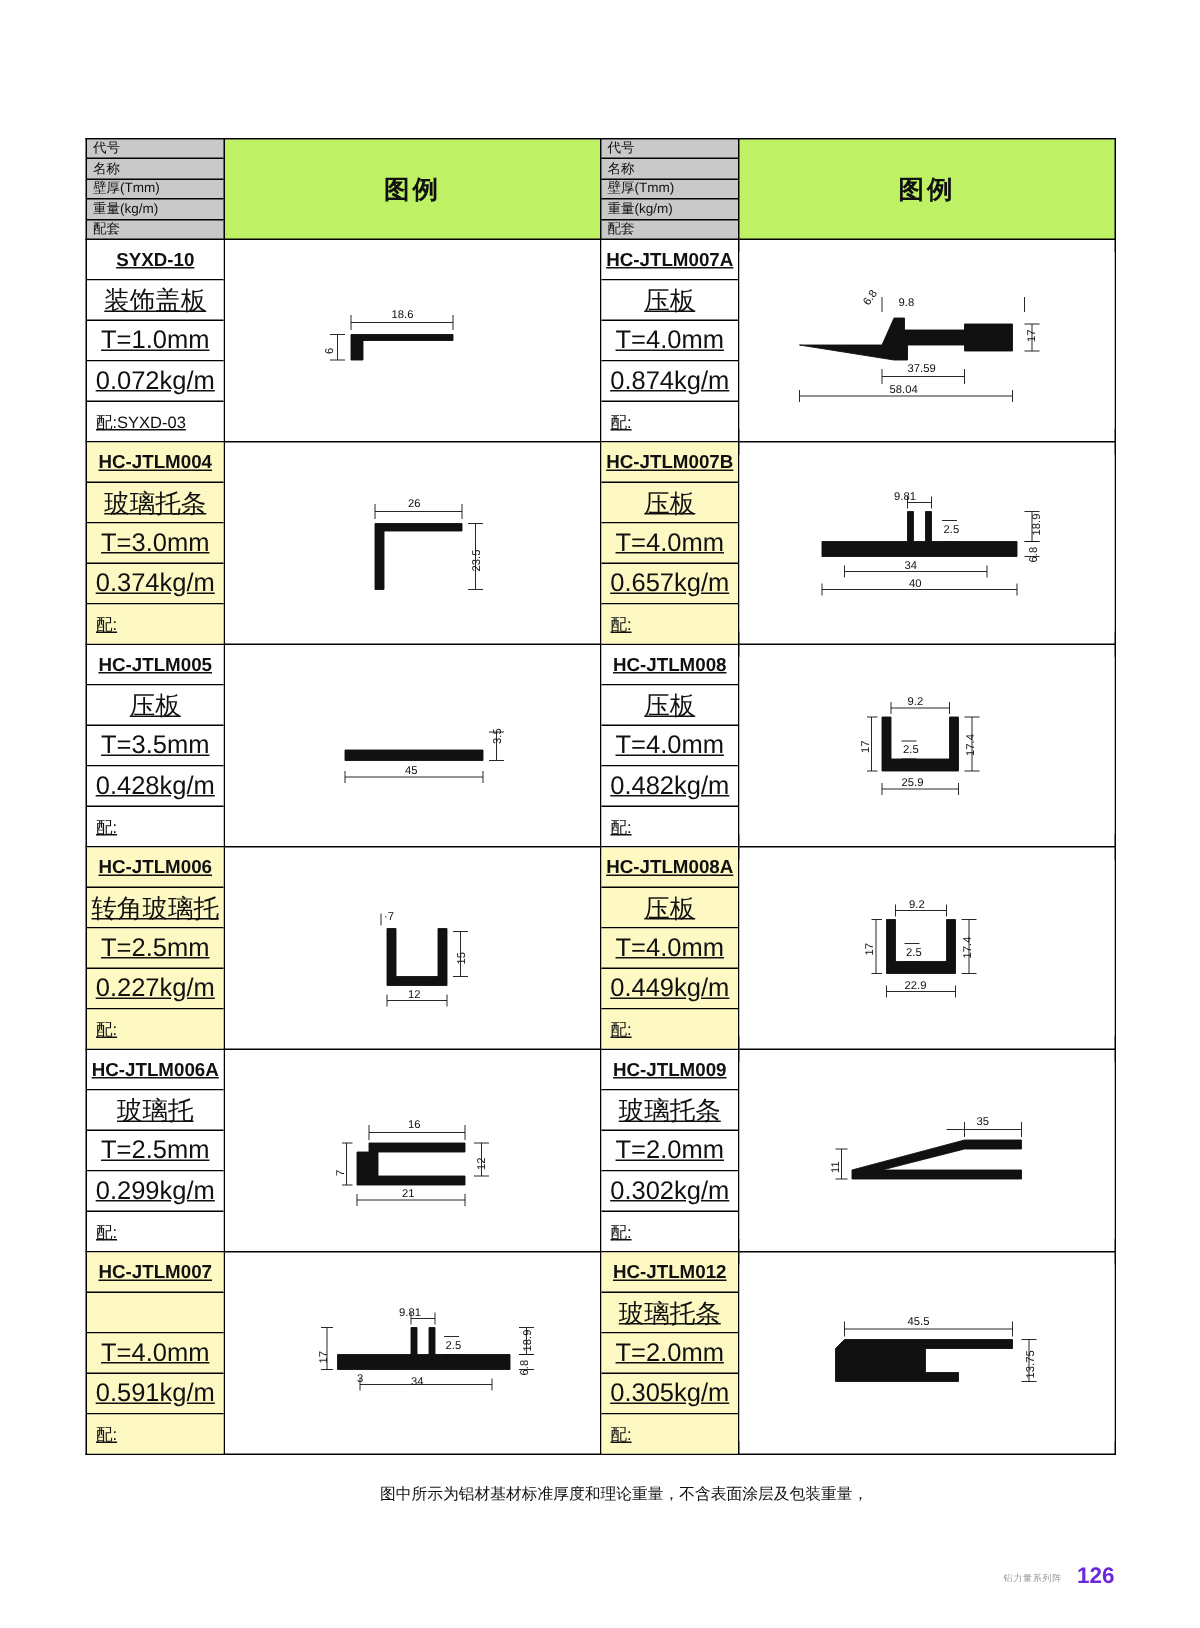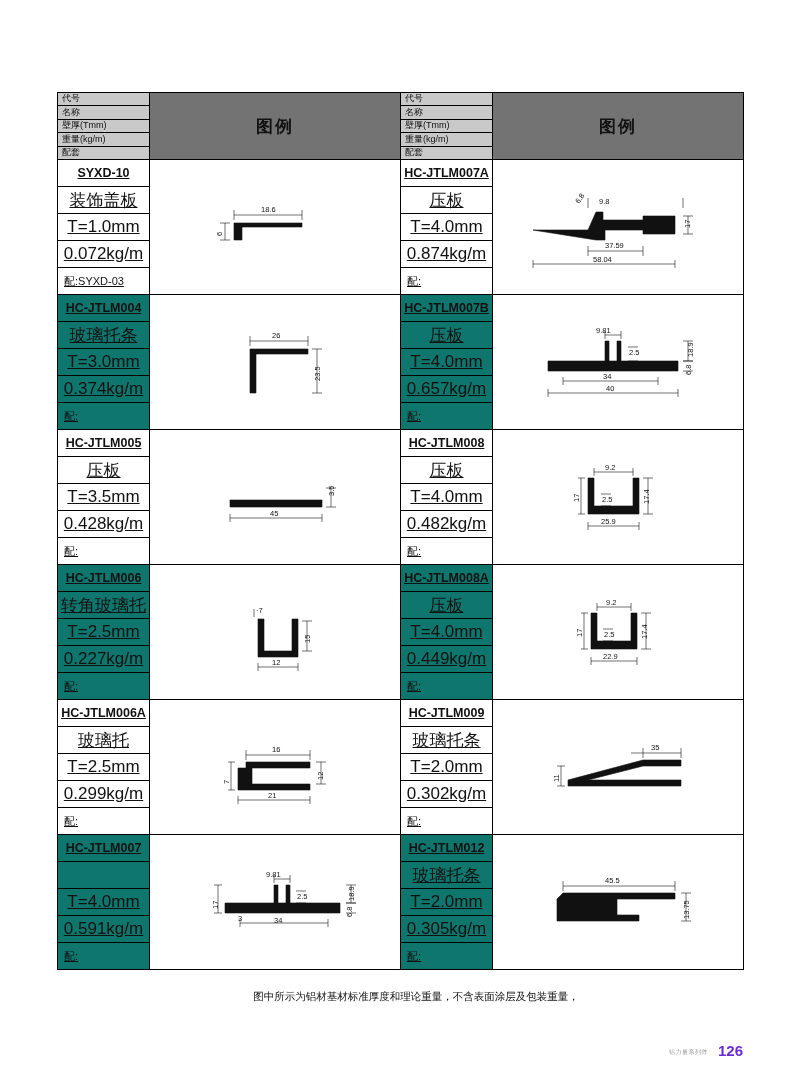--- a/index.html
+++ b/index.html
@@ -45,21 +45,21 @@
   .hdr-list div{
     flex:1 1 0;
     border-bottom:1px solid #000;
     display:flex;align-items:center;
     padding-left:4px;
     font-size:9px;
     color:#111;
   }
   .hdr-list div:last-child{border-bottom:none;}
   .hdr-fig{
-    background:#737373;
+    background:#bef264;
     text-align:center;
     font-size:17px;
     font-weight:bold;
     letter-spacing:2px;
     height:66px;
   }
 
   
   .rowgrp td{height:118px;}
   .spec{
@@ -70,21 +70,21 @@
     border-bottom:1px solid #000;
     display:flex;align-items:center;justify-content:center;
     font-size:17px;
     text-align:center;
   }
   .spec > div:last-child{border-bottom:none;}
   .spec .code{font-weight:bold;font-size:12.5px;}
   .spec .cfg{justify-content:flex-start;padding-left:6px;font-size:11px;}
 
   .tint-grey > div{background:#ffffff;}
-  .tint-cream > div{background:#0f766e;}
+  .tint-cream > div{background:#fef9c3;}
 
   .fig{
     position:relative;
     height:118px;
     background:#fff;
   }
   .fig svg{position:absolute;left:0;top:0;}
 
   .footer-note{
     position:absolute;

